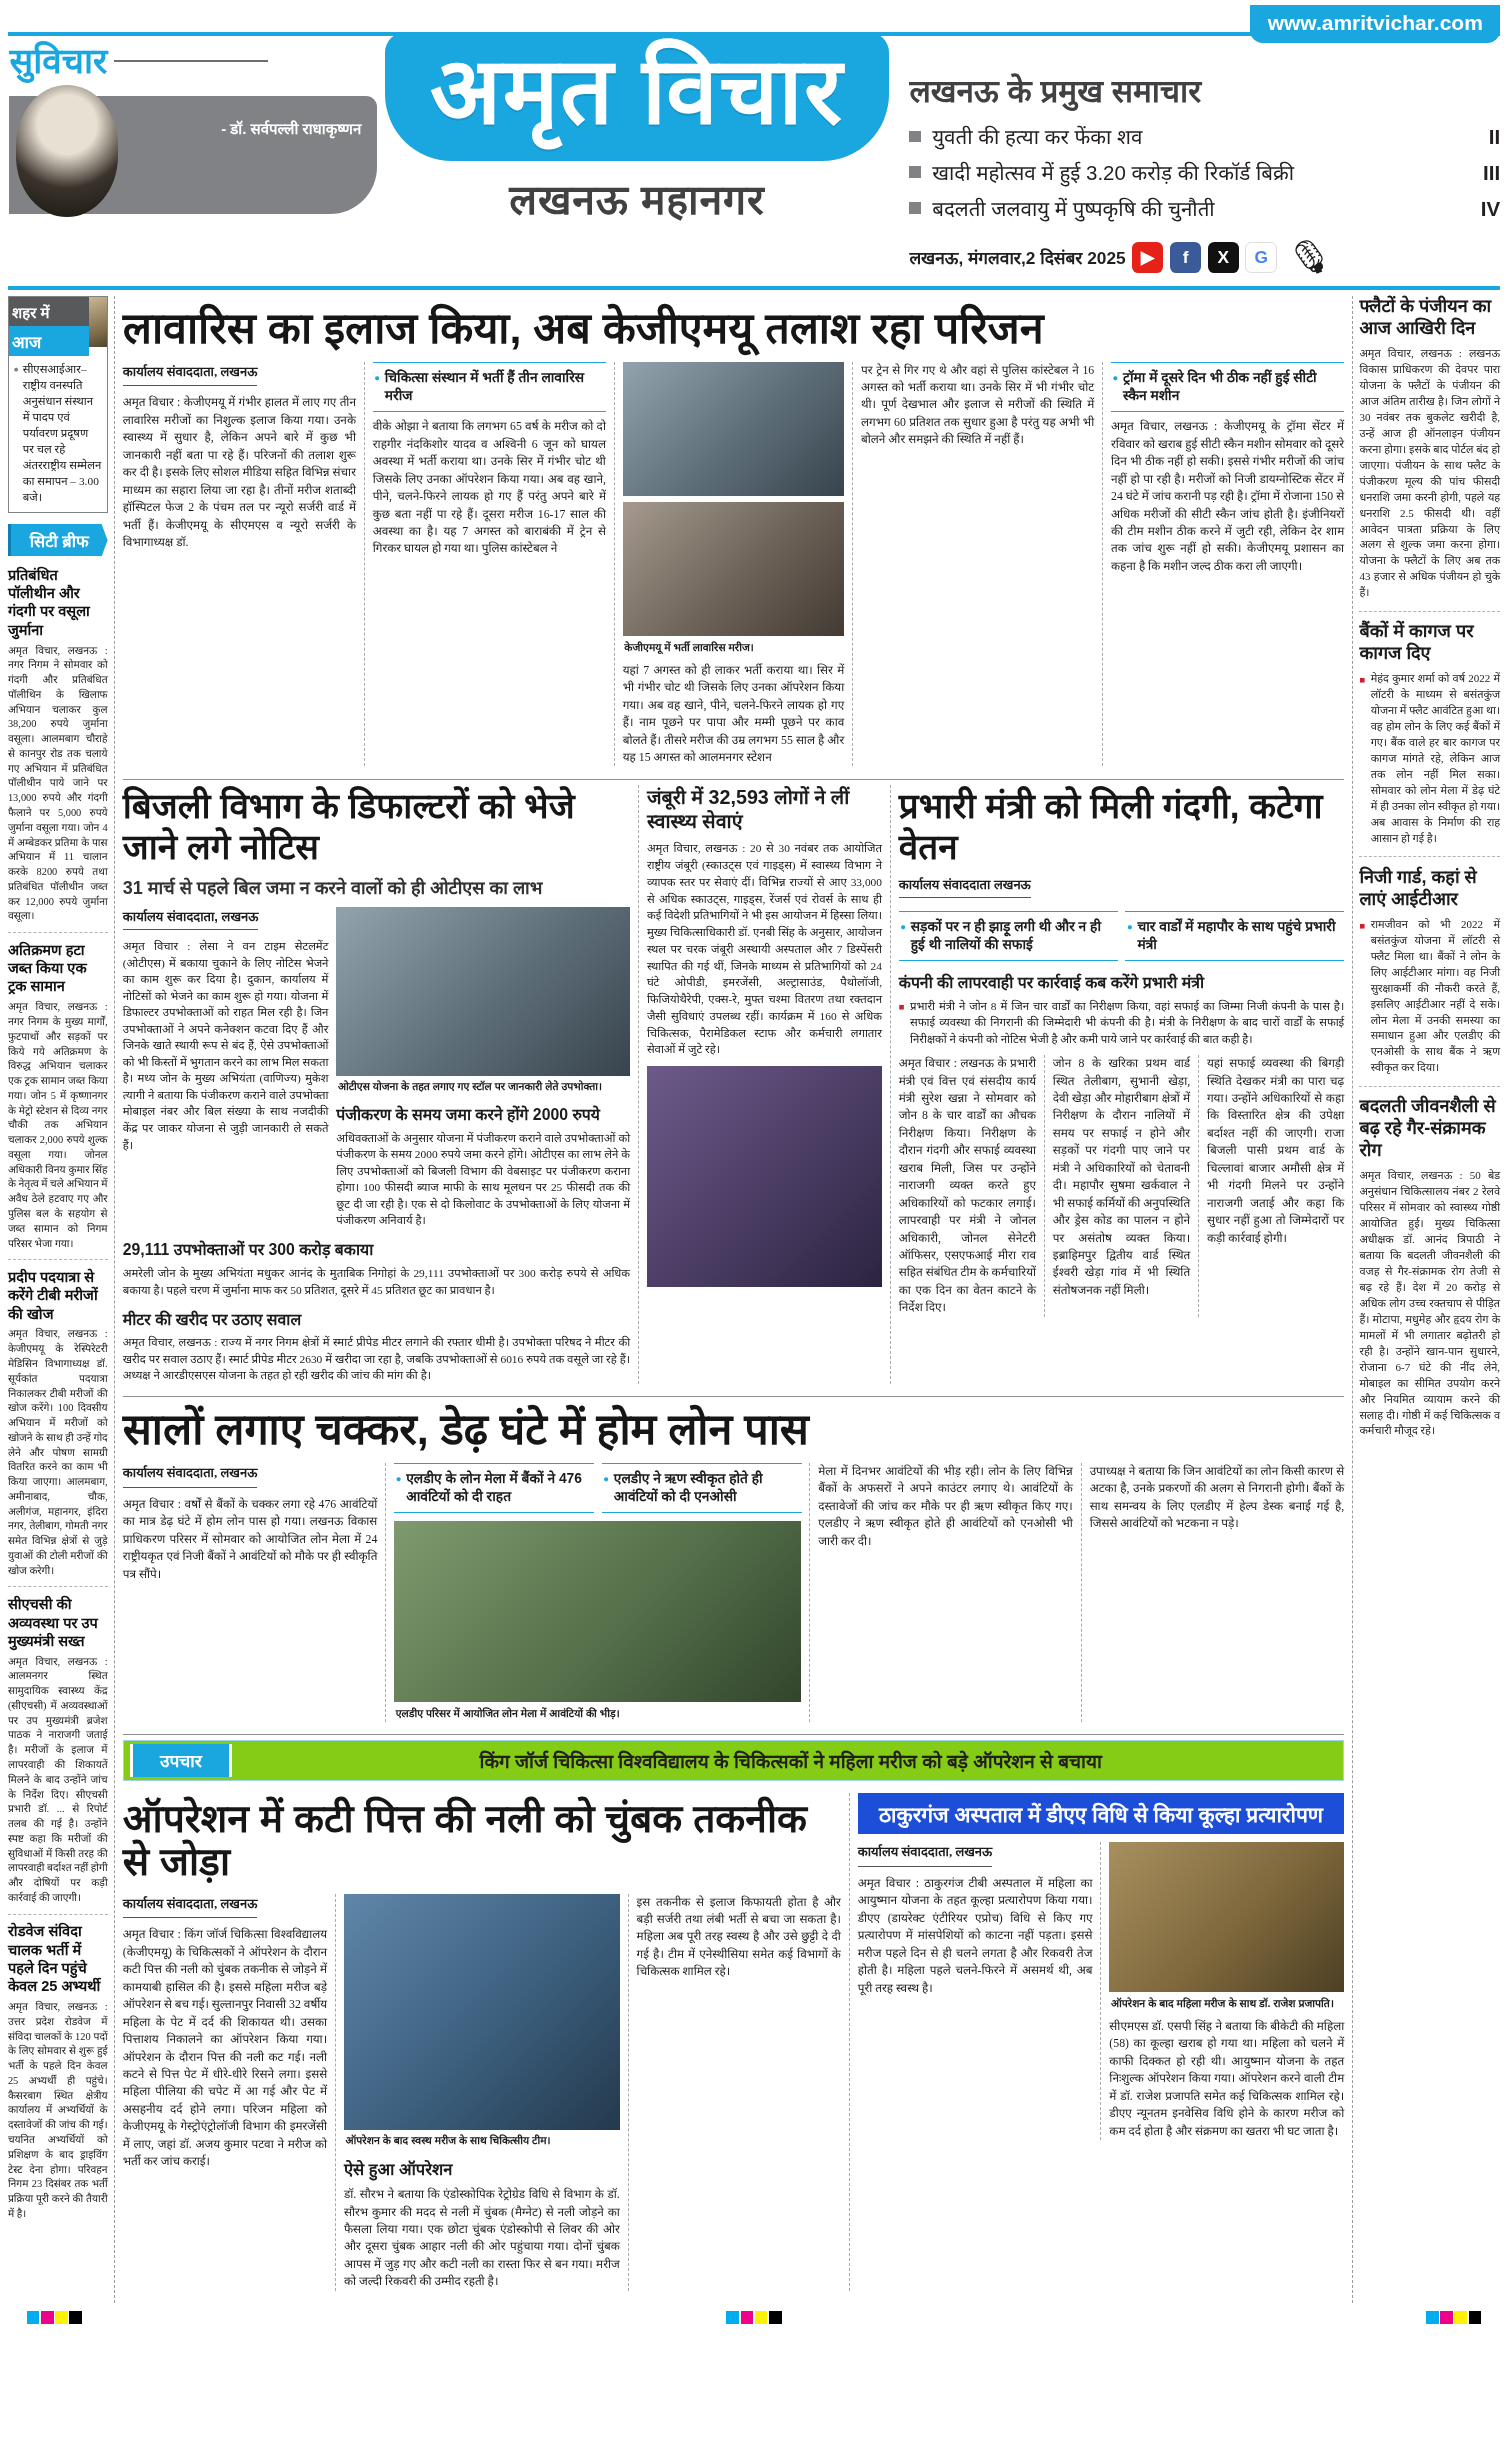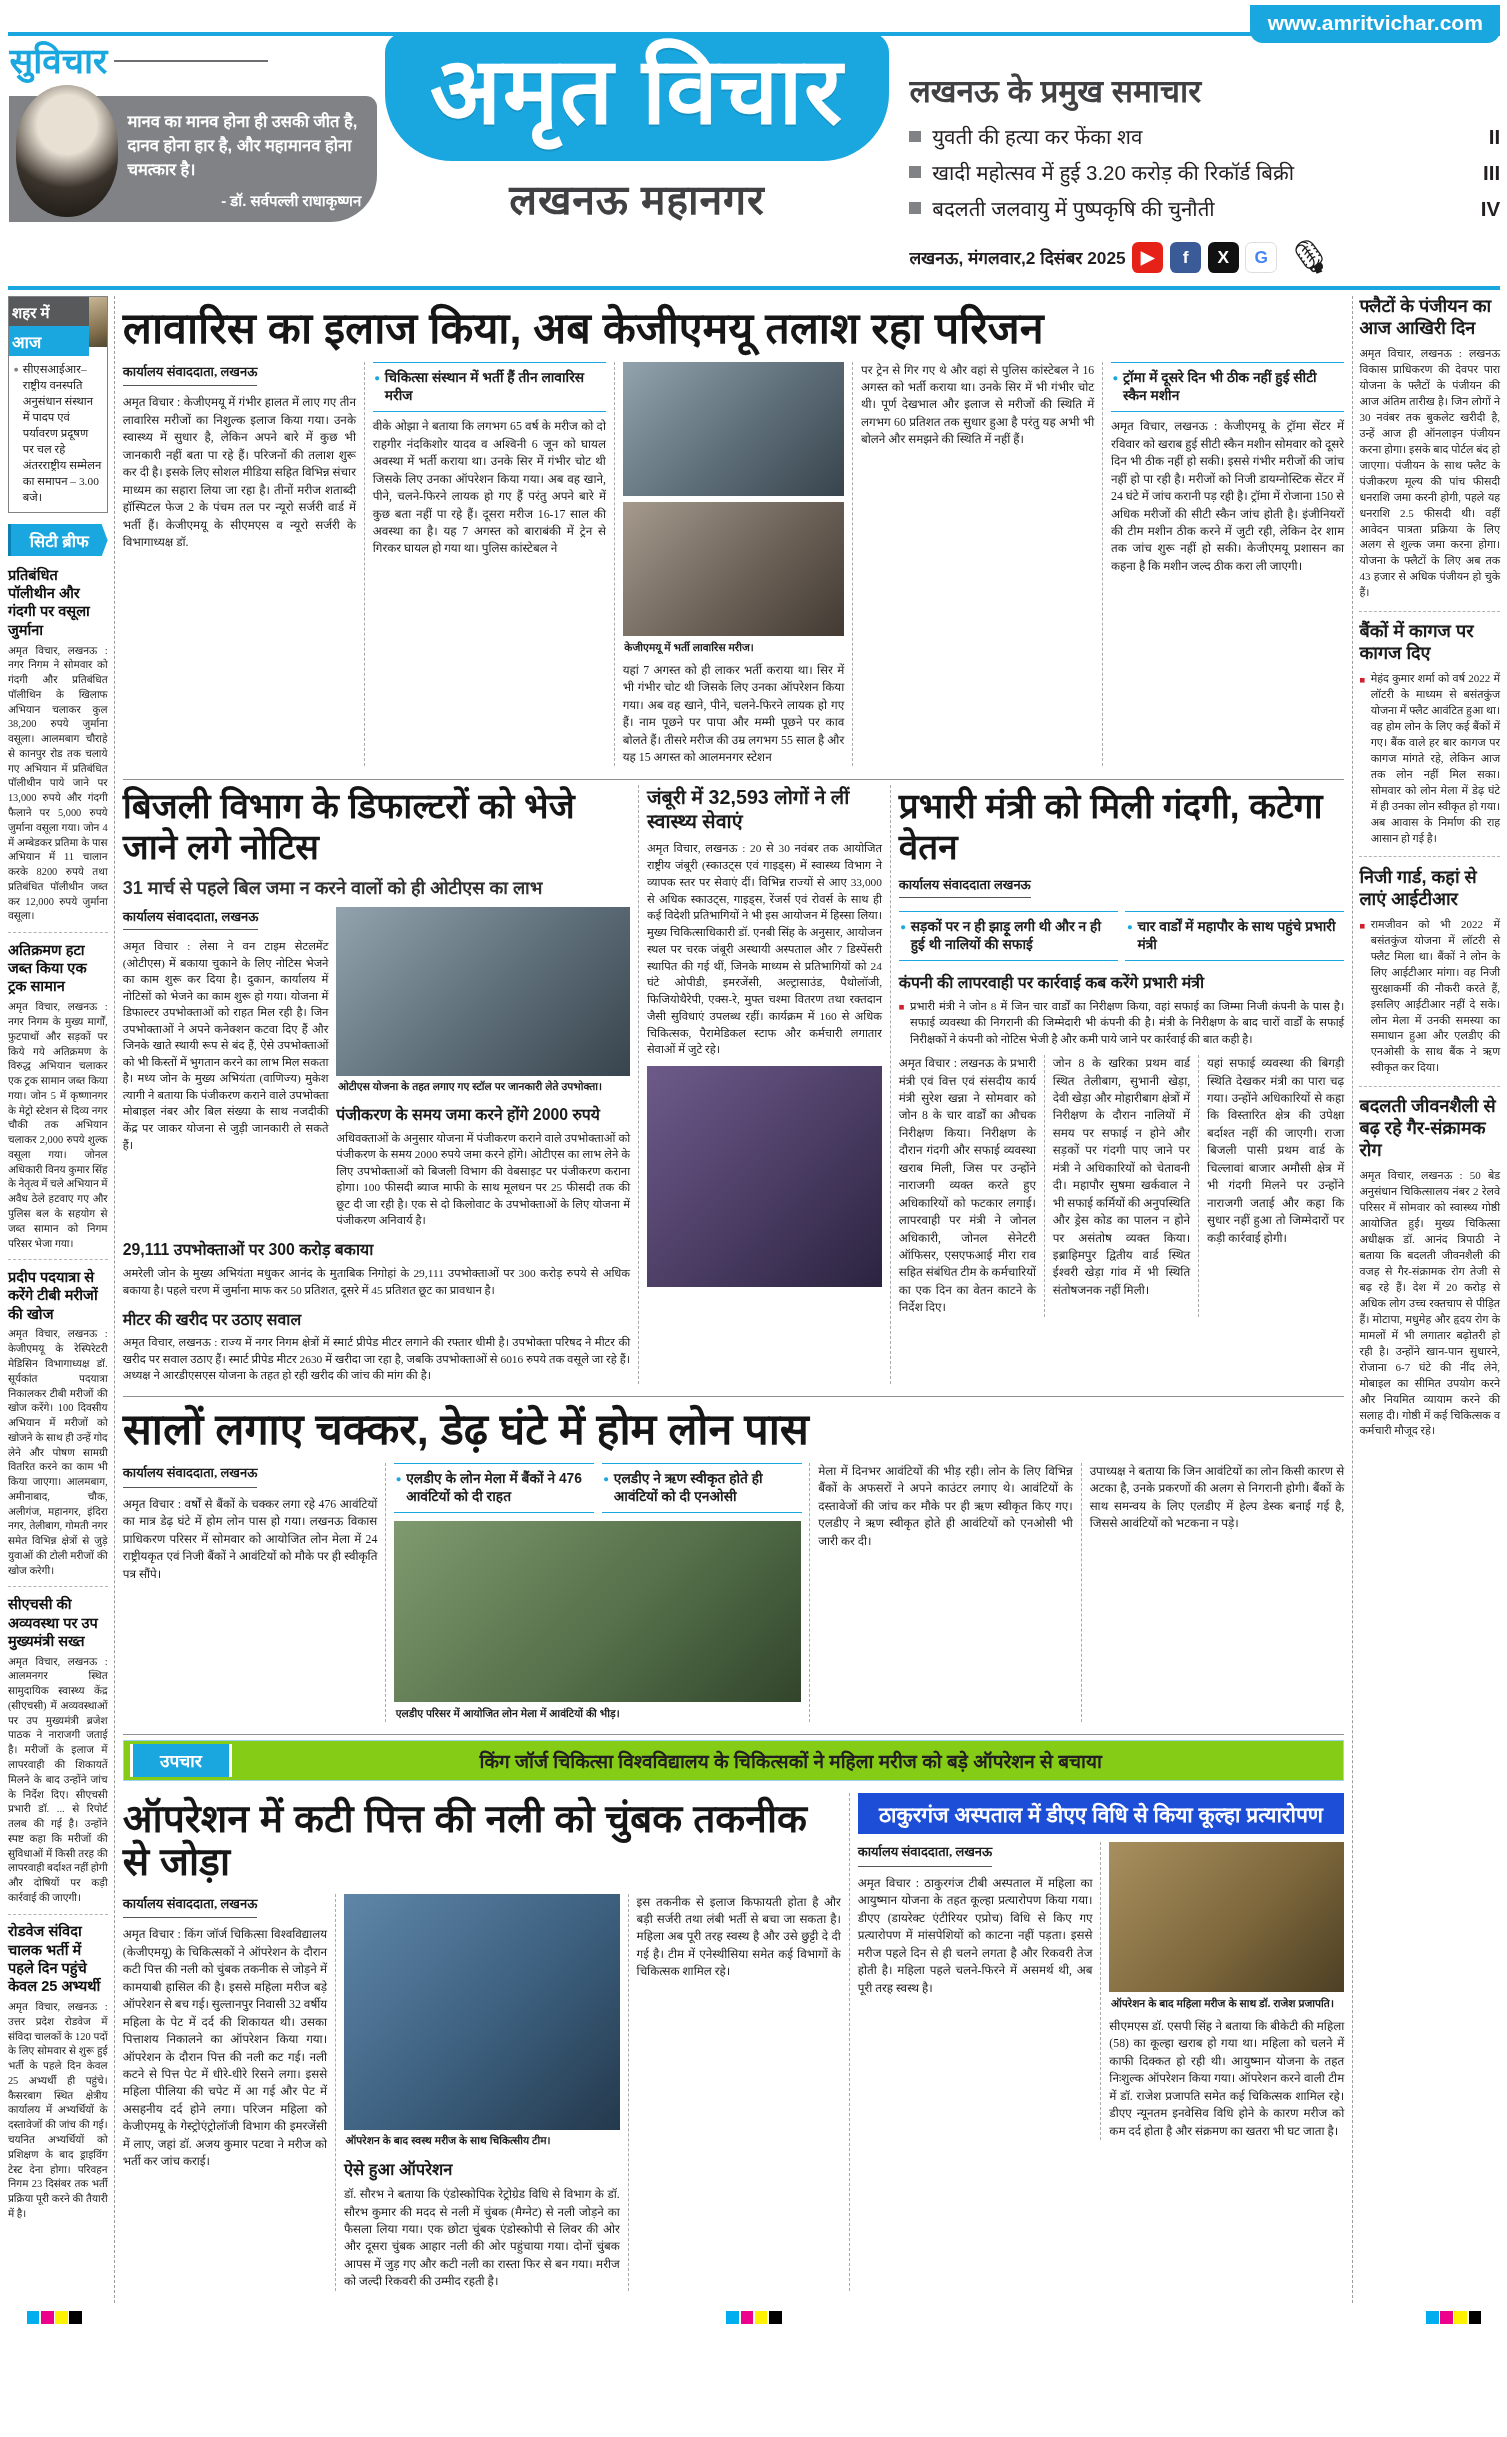--- a/index.html
+++ b/index.html
@@ -120,21 +120,20 @@
 
 <div class="page">
 
   <div class="top-blue-line"></div>
 
   <header class="masthead-row">
     <div class="hdr-left">
       <span class="suvichar-title">सुविचार</span><span class="suvichar-rule"></span>
       <div class="quote-box">
         <div class="avatar"></div>
-        <p class="quote-text">मानव का मानव होना ही उसकी जीत है, दानव होना हार है, और महामानव होना चमत्कार है।</p>
         <div class="quote-author">- डॉ. सर्वपल्ली राधाकृष्णन</div>
       </div>
     </div>
 
     <div class="hdr-center">
       <div class="masthead-box">
         <div class="masthead-name">अमृत विचार</div>
       </div>
       <div class="edition">लखनऊ महानगर</div>
     </div>

